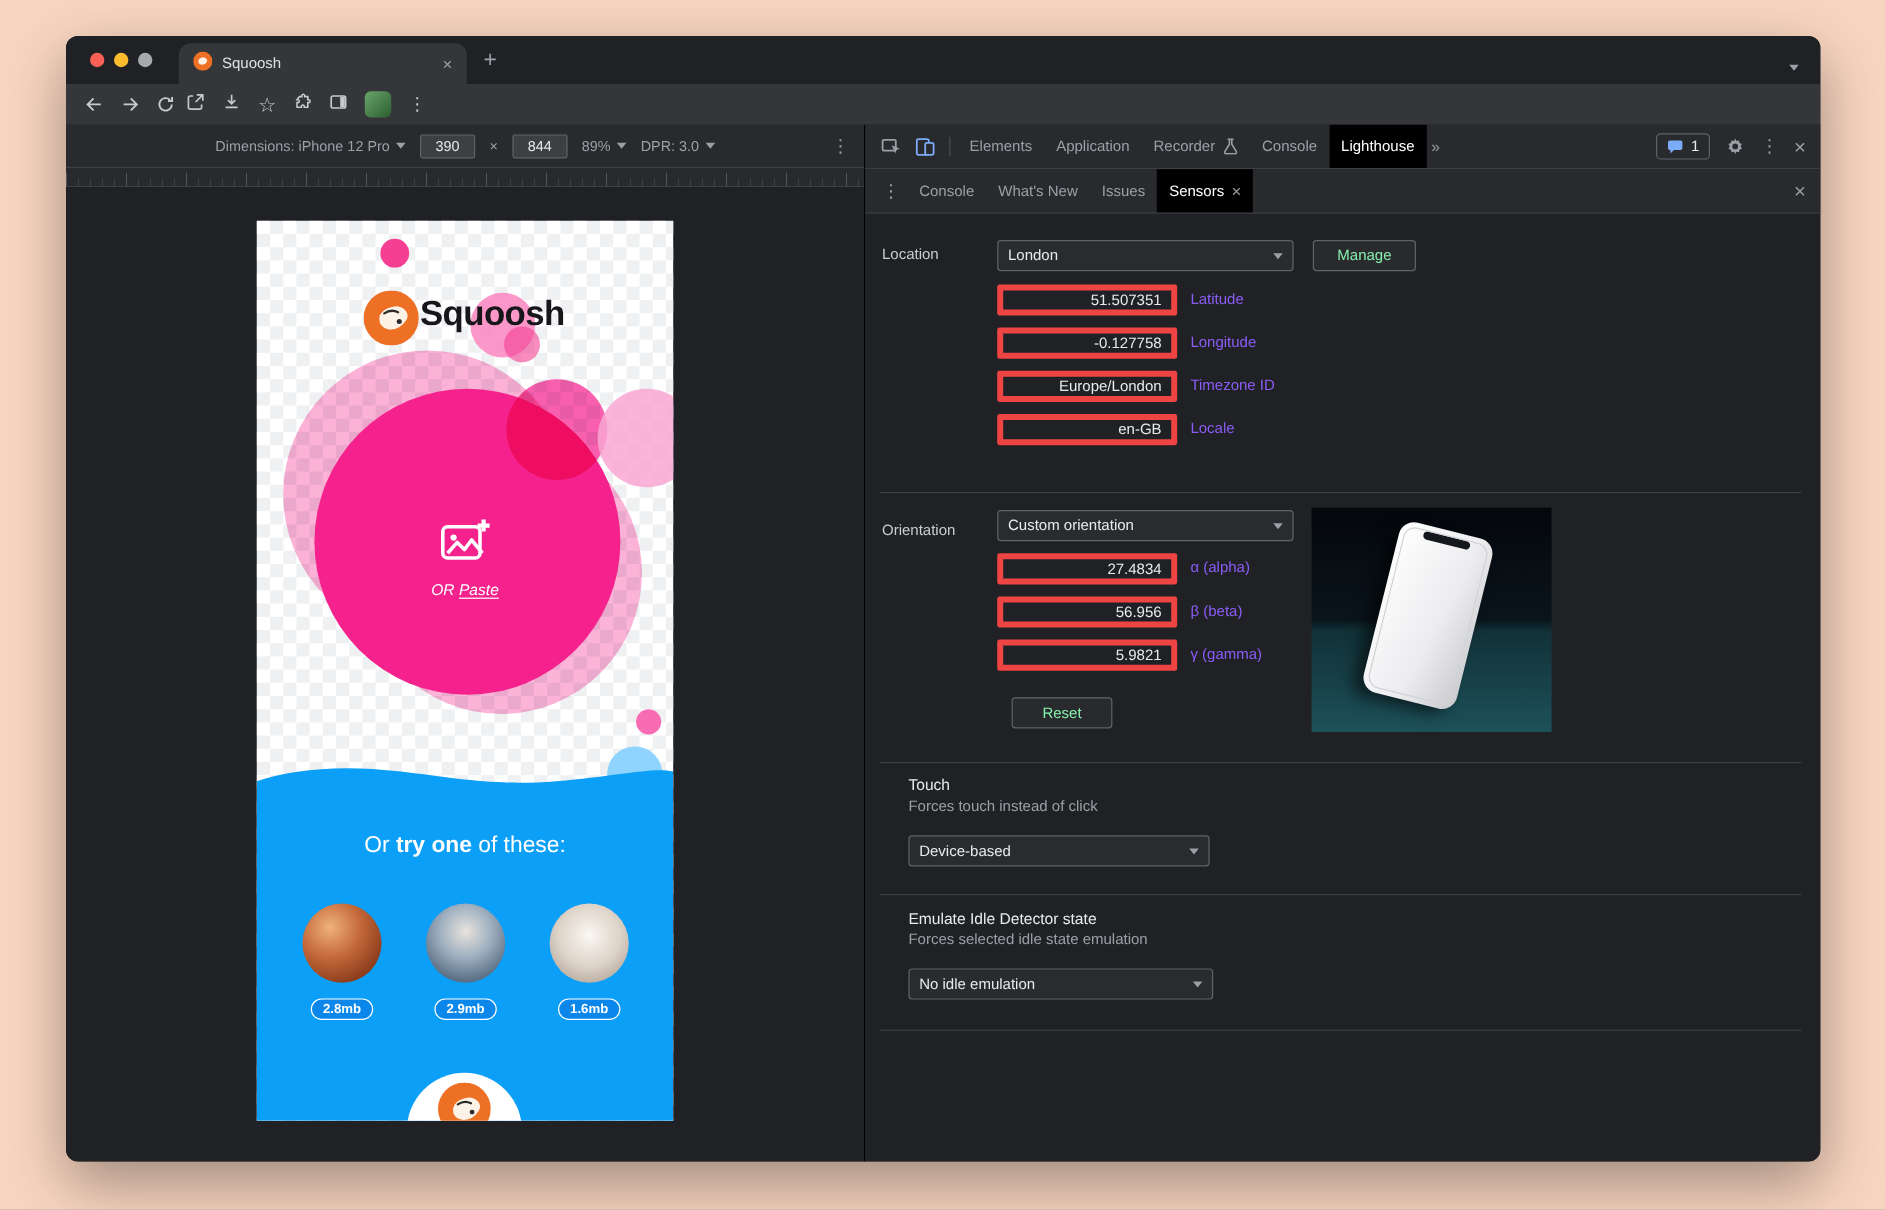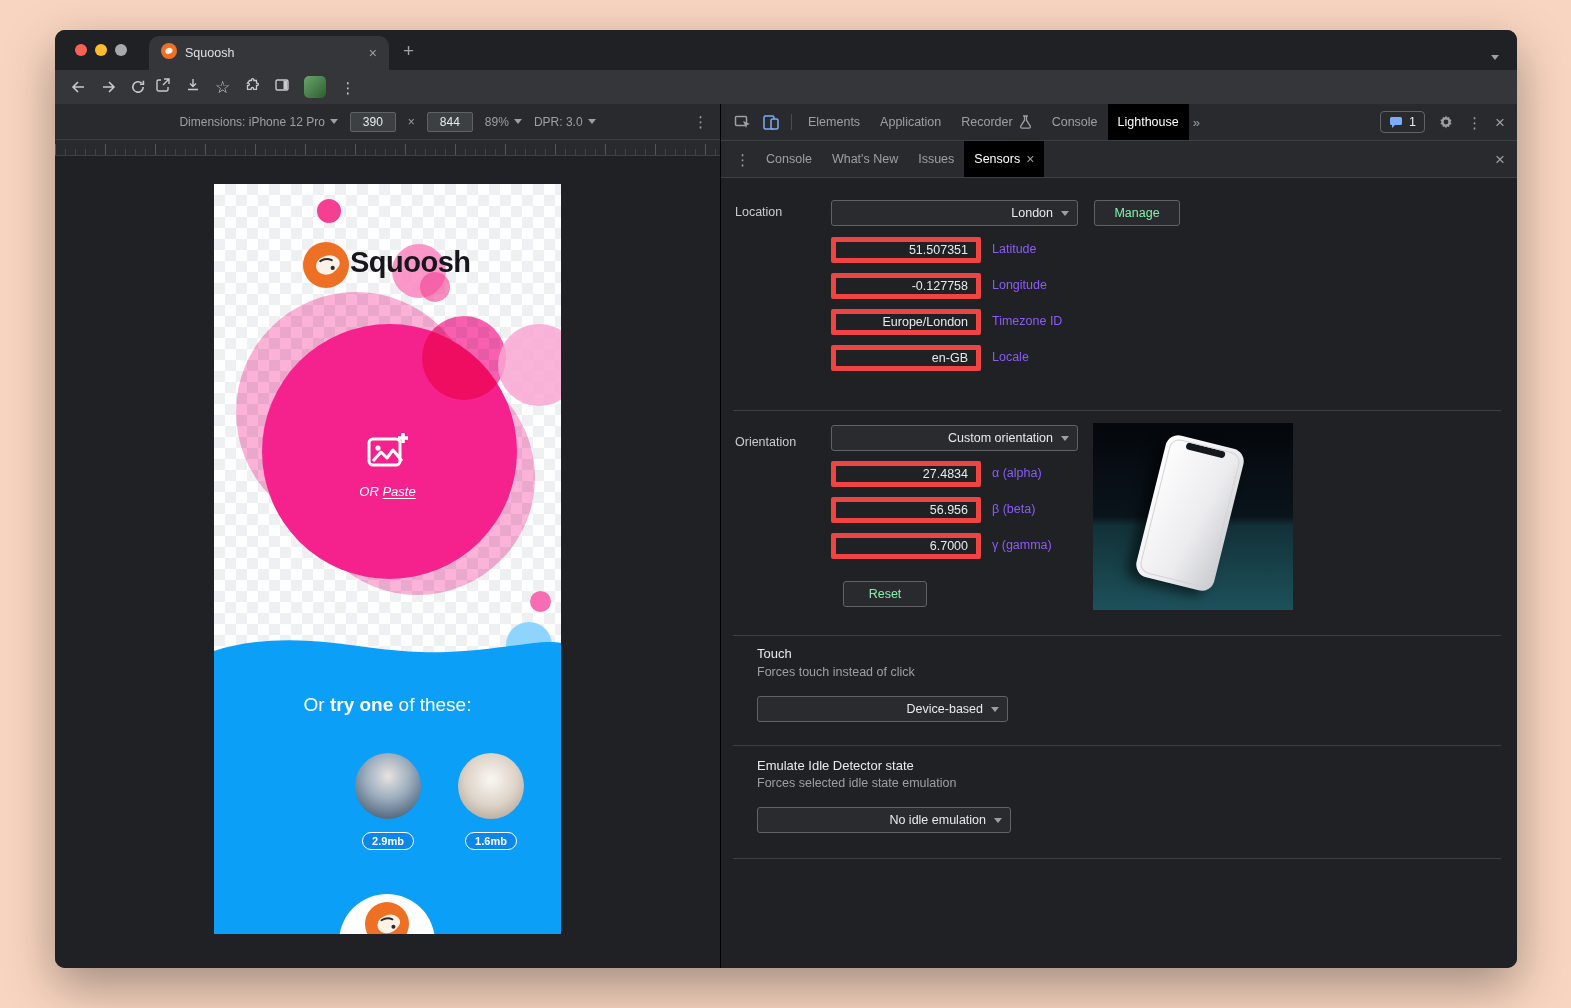--- a/index.html
+++ b/index.html
@@ -70,21 +70,21 @@
   .dttab{height:36px;display:flex;align-items:center;padding:0 10px;gap:6px;white-space:nowrap}
   .dttab.active{background:#000;color:#fff}
   .dtright{margin-left:auto;display:flex;align-items:center;gap:13px;padding-right:4px}
   .msgbadge{display:flex;align-items:center;gap:6px;border:1px solid #5f6368;border-radius:4px;padding:3px 8px;color:#e8eaed}
   .moreglyph{font-size:13px;padding:0 4px;color:#9aa0a6}
   .closebtn{color:#9aa0a6;font-size:17px;line-height:1}
   .gearbtn{display:flex}
 
   .sensors{position:relative;flex:1;font-size:12.5px;color:#e8eaed;overflow:hidden}
   .slabel{position:absolute;color:#c9ccd1}
-  .dtselect{position:absolute;height:26px;background:#2a2b2f;border:1px solid #5f6368;border-radius:3px;display:flex;align-items:center;justify-content:flex-end;padding:0 8px;color:#e8eaed;gap:8px}
+  .dtselect{position:absolute;height:26px;background:#2a2b2f;border:1px solid #5f6368;border-radius:3px;display:flex;align-items:center;justify-content:space-between;padding:0 8px;color:#e8eaed;gap:8px}
   .dtselect .caret{color:#9aa0a6}
   .dtbtn{position:absolute;height:26px;background:#292a2d;border:1px solid #5f6368;border-radius:3px;display:flex;align-items:center;justify-content:center;color:#86efac}
   .dtinput{position:absolute;width:150px;height:26px;background:#202124;border:5px solid #ef4444;border-radius:2px;color:#e8eaed;display:flex;align-items:center;justify-content:flex-end;padding:0 8px}
   .flabel{position:absolute;color:#8b5cf6}
   .sep{position:absolute;left:12px;right:16px;height:1px;background:#3c4043}
   .sec-title{position:absolute;color:#e8eaed;font-size:13px}
   .sec-desc{position:absolute;color:#9aa0a6}
   .preview{position:absolute;left:372px;top:245px;width:200px;height:187px;overflow:hidden;background:linear-gradient(180deg,#04070c 0%,#0a141b 50%,#123138 55%,#1d515a 100%)}
   .phone3d{position:absolute;left:57px;top:17px;width:80px;height:146px;background:linear-gradient(105deg,#ffffff 0%,#ececef 60%,#c9cacd 100%);border-radius:13px;transform:rotate(14deg);box-shadow:-8px 6px 12px rgba(0,0,0,.55)}
   .phone3d::before{content:"";position:absolute;left:20px;top:5px;width:40px;height:7px;background:#14181d;border-radius:4px}
@@ -219,20 +219,24 @@
           <div class="orpaste"><span>OR </span><u>Paste</u></div>
 
           <span class="blob" style="left:292px;top:438px;width:46px;height:46px;background:#8fd4ff;z-index:1"></span>
           <svg class="wave" viewBox="0 0 347 30" preserveAspectRatio="none">
               <path d="M0 18C30 8 70 4 120 10s80 12 130 8c50-4 80-12 97-8V30H0Z" fill="#0b9ff7"></path>
             </svg>
           <div class="bluearea"></div>
 
           <div class="trytext"><span>Or </span><b>try one</b><span> of these:</span></div>
 
+          <div class="thumb" style="left:38px">
+            <div class="pic panda"></div>
+            <span class="badge">2.8mb</span>
+          </div>
           <div class="thumb" style="left:141px">
             <div class="pic dog"></div>
             <span class="badge">2.9mb</span>
           </div>
           <div class="thumb" style="left:244px">
             <div class="pic phonepic"></div>
             <span class="badge">1.6mb</span>
           </div>
 
           <div class="bottom-circle"></div>
@@ -331,21 +335,21 @@
         <span class="slabel" style="left:14px;top:257px">Orientation</span>
         <span class="dtselect" style="left:110px;top:247px;width:247px">
           <span>Custom orientation</span>
             <i class="caret"></i>
         </span>
 
         <span class="dtinput" style="left:110px;top:283px">27.4834</span>
         <span class="flabel" style="left:271px;top:288px">α (alpha)</span>
         <span class="dtinput" style="left:110px;top:319px">56.956</span>
         <span class="flabel" style="left:271px;top:324px">β (beta)</span>
-        <span class="dtinput" style="left:110px;top:355px">6.7000</span>
+        <span class="dtinput" style="left:110px;top:355px">5.9821</span>
         <span class="flabel" style="left:271px;top:360px">γ (gamma)</span>
 
         <span class="dtbtn" style="left:122px;top:403px;width:84px">Reset</span>
 
         <div class="preview">
           <div class="phone3d"></div>
         </div>
 
         <span class="sep" style="top:457px"></span>
 

